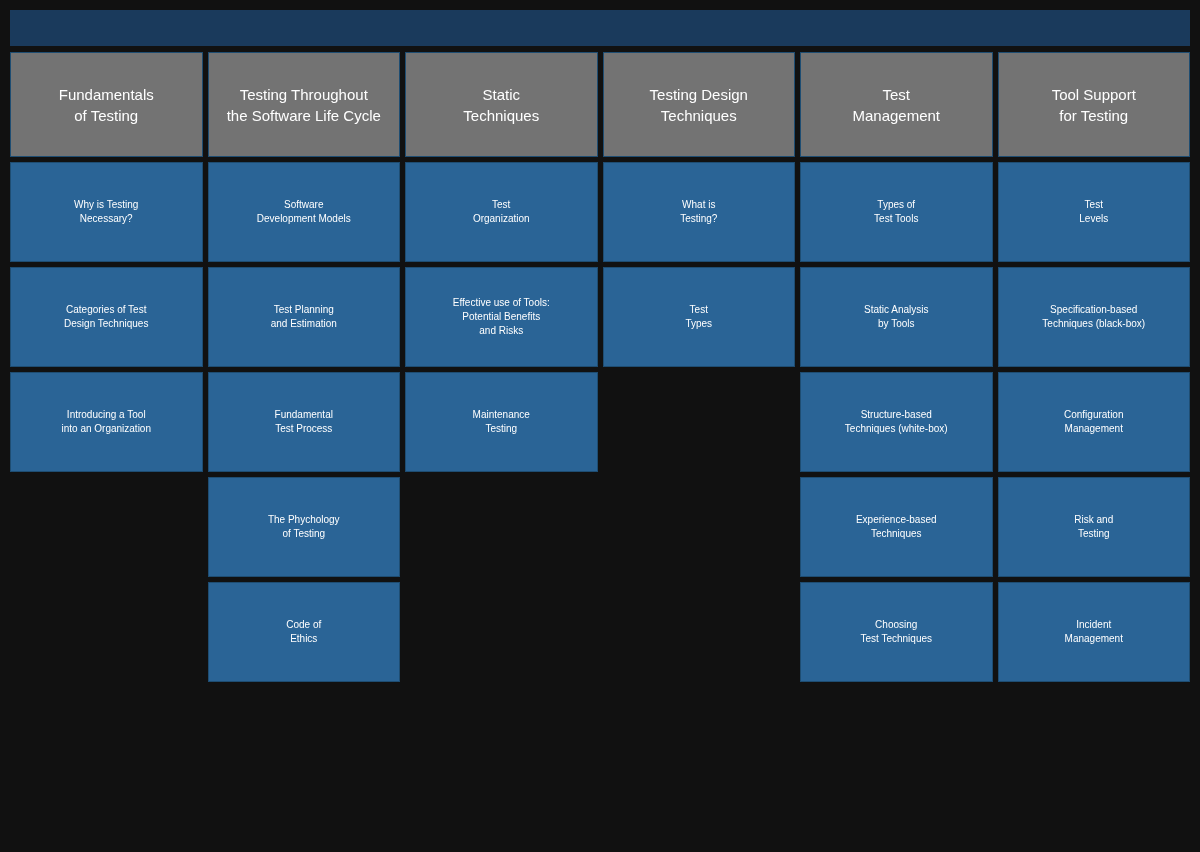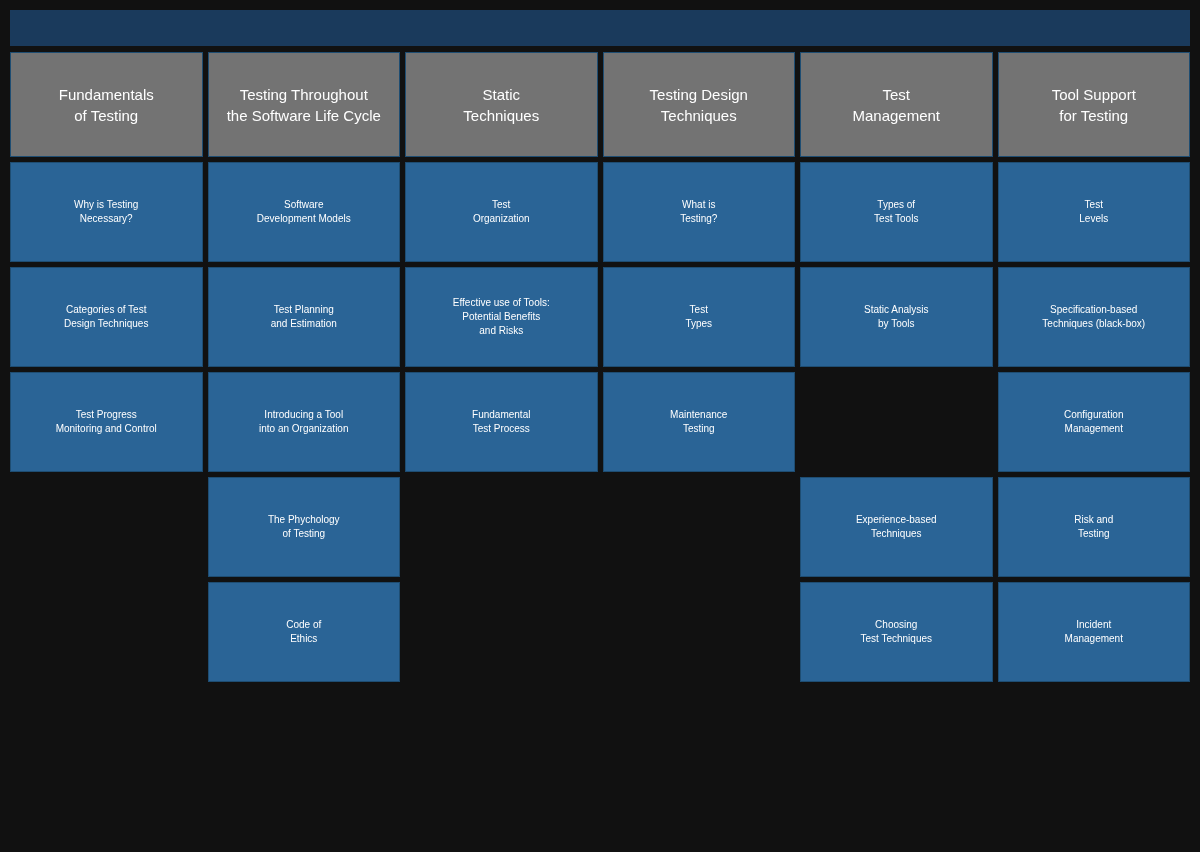--- a/index.html
+++ b/index.html
@@ -74,25 +74,25 @@
       <div class="cell">Test<br>Organization</div>
       <div class="cell">What is<br>Testing?</div>
       <div class="cell">Types of<br>Test Tools</div>
       <div class="cell">Test<br>Levels</div>
       <div class="cell">Categories of Test<br>Design Techniques</div>
       <div class="cell">Test Planning<br>and Estimation</div>
       <div class="cell">Effective use of Tools:<br>Potential Benefits<br>and Risks</div>
       <div class="cell">Test<br>Types</div>
       <div class="cell">Static Analysis<br>by Tools</div>
       <div class="cell">Specification-based<br>Techniques (black-box)</div>
-      <div class="cell">Test Progress<br>Monitoring and Control</div>
       <div class="cell">Introducing a Tool<br>into an Organization</div>
       <div class="cell">Fundamental<br>Test Process</div>
       <div class="cell">Maintenance<br>Testing</div>
       <div class="cell empty"></div>
+      <div class="cell">Structure-based<br>Techniques (white-box)</div>
       <div class="cell">Configuration<br>Management</div>
       <div class="cell empty"></div>
       <div class="cell">The Phychology<br>of Testing</div>
       <div class="cell empty"></div>
       <div class="cell empty"></div>
       <div class="cell">Experience-based<br>Techniques</div>
       <div class="cell">Risk and<br>Testing</div>
       <div class="cell empty"></div>
       <div class="cell">Code of<br>Ethics</div>
       <div class="cell empty"></div>

